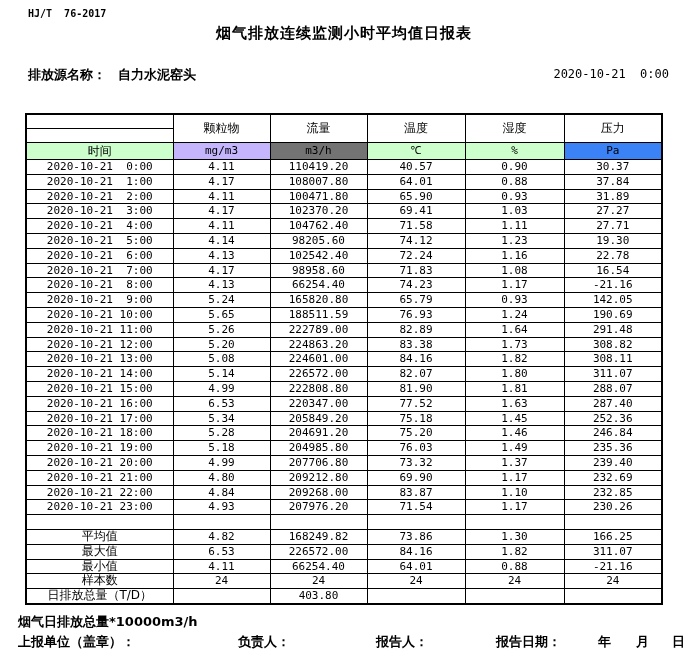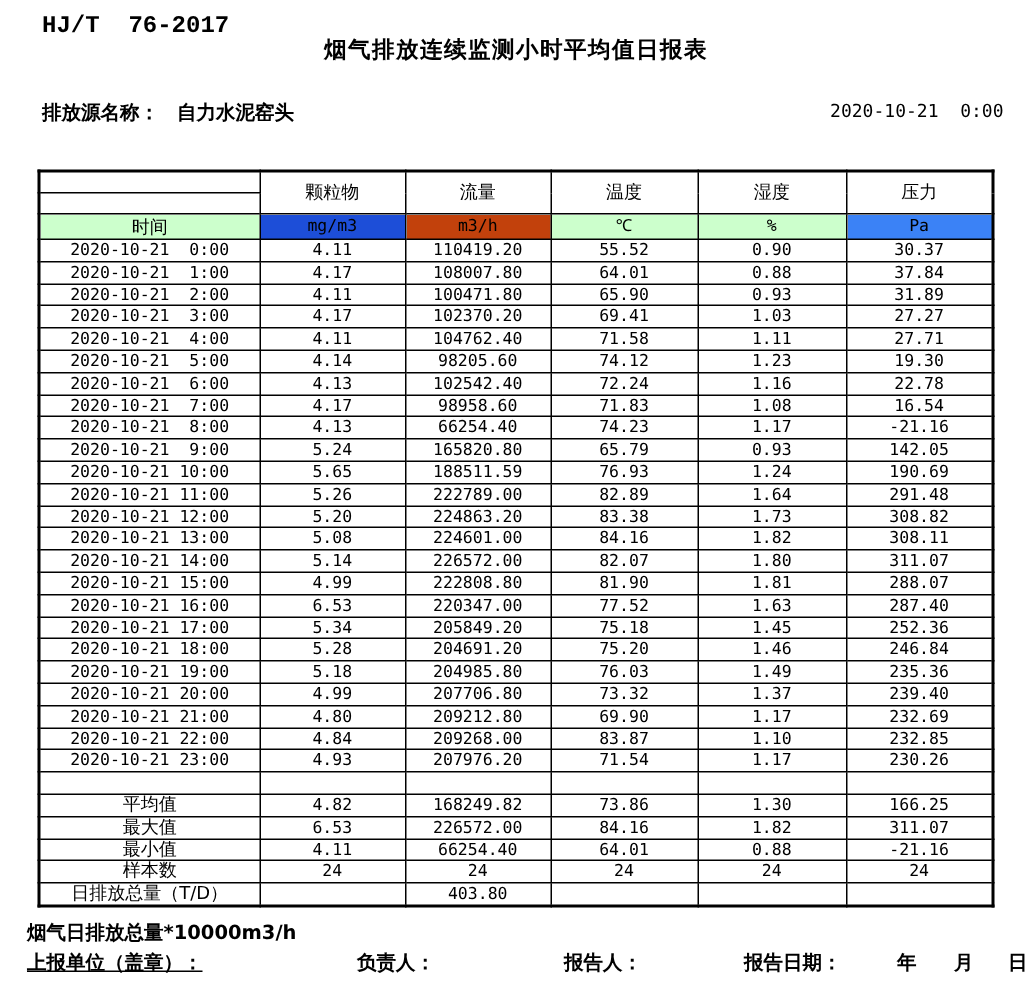--- a/index.html
+++ b/index.html
@@ -3,21 +3,21 @@
 <meta charset="utf-8">
 <style>
   html,body{margin:0;padding:0;}
   body{
     width:688px;height:658px;background:#ffffff;color:#000;
     font-family:"DejaVu Sans Mono","Liberation Mono",monospace;
     position:relative;overflow:hidden;
   }
   .std-code{
     position:absolute;left:28px;top:8px;
-    font-weight:bold;font-size:16px;white-space:pre;font-family:Liberation Mono, monospace;
+    font-weight:bold;font-size:10px;white-space:pre;
   }
   .doc-title{
     position:absolute;left:0;top:24px;width:100%;text-align:center;
     font-weight:bold;font-size:15px;letter-spacing:1px;
     font-family:Liberation Sans, sans-serif;
   }
   .src-label{position:absolute;left:28px;top:66px;font-weight:bold;font-size:13px;
     font-family:"DejaVu Sans","Liberation Sans",sans-serif;}
   .src-value{position:absolute;left:118px;top:66px;font-weight:bold;font-size:13px;
     font-family:"DejaVu Sans","Liberation Sans",sans-serif;}
@@ -52,21 +52,21 @@
     font-family:"DejaVu Sans","Liberation Sans",sans-serif;
   }
   .footer-note{
     position:absolute;left:18px;top:613px;font-weight:bold;font-size:13px;
     font-family:"DejaVu Sans","Liberation Sans",sans-serif;
   }
   .sign-label{
     position:absolute;top:633px;font-weight:bold;font-size:13px;white-space:pre;
     font-family:"DejaVu Sans","Liberation Sans",sans-serif;
   }
-  .pos-unit{left:18px;text-decoration:underline;}
+  .pos-unit{left:18px;}
   .pos-resp{left:238px;}
   .pos-reporter{left:376px;}
   .pos-date{left:496px;}
   .pos-year{left:598px;}
   .pos-month{left:636px;}
   .pos-day{left:672px;}
 </style>
 </head>
 <body>
 
@@ -92,33 +92,33 @@
       <td class="pollutant" rowspan="2">流量</td>
       <td class="pollutant" rowspan="2">温度</td>
       <td class="pollutant" rowspan="2">湿度</td>
       <td class="pollutant" rowspan="2">压力</td>
     </tr>
     <tr class="hrow2">
       <td></td>
     </tr>
     <tr class="hrow-units" id="unit-row">
       <td class="time-h" style="background: rgb(204, 255, 204);">时间</td>
-      <td style="background: #1d4ed8;">mg/m3</td>
-      <td style="background: #c2410c;">m3/h</td>
+      <td style="background: #c4b5fd;">mg/m3</td>
+      <td style="background: #737373;">m3/h</td>
       <td style="background: rgb(204, 255, 204);">℃</td>
       <td style="background: rgb(204, 255, 204);">%</td>
       <td style="background: #3b82f6;">Pa</td>
     </tr>
   </thead>
   <tbody id="data-body">
       <tr>
         <td>2020-10-21  0:00</td>
         <td>4.11</td>
         <td>110419.20</td>
-        <td>55.52</td>
+        <td>40.57</td>
         <td>0.90</td>
         <td>30.37</td>
       </tr>
       <tr>
         <td>2020-10-21  1:00</td>
         <td>4.17</td>
         <td>108007.80</td>
         <td>64.01</td>
         <td>0.88</td>
         <td>37.84</td>

